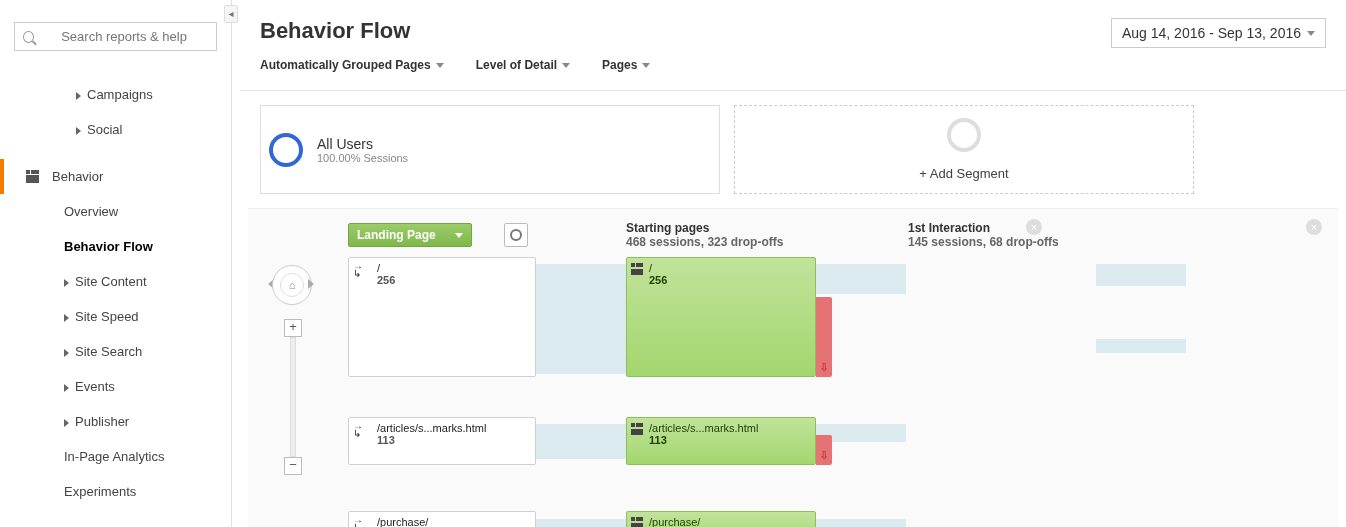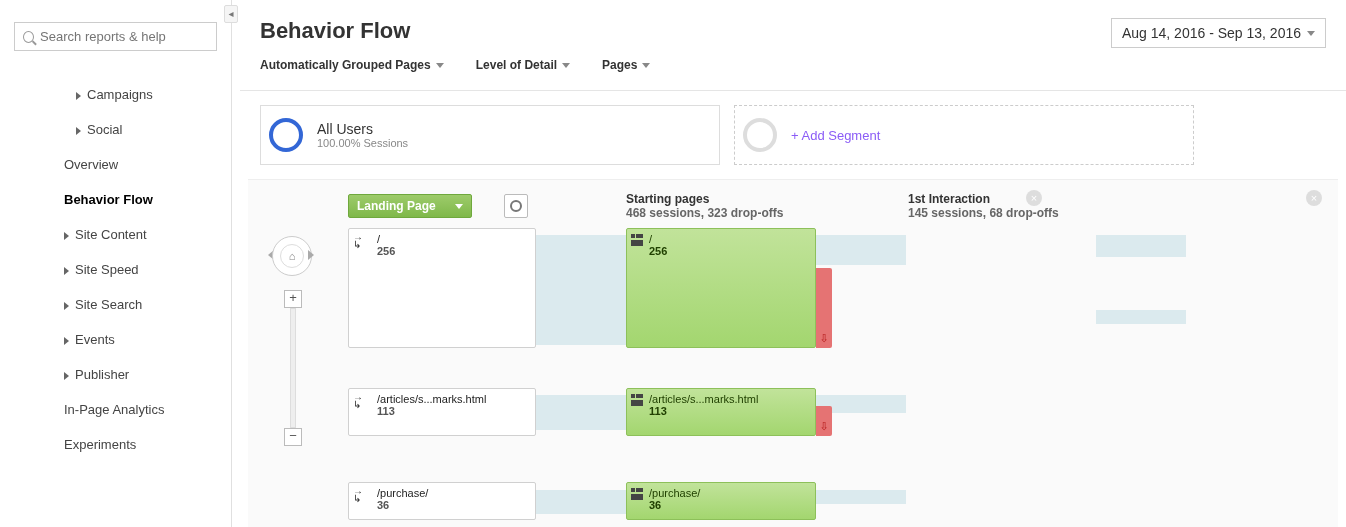--- a/index.html
+++ b/index.html
@@ -2,21 +2,21 @@
 <html><head>
 <meta charset="utf-8">
 <style>
 * { box-sizing: border-box; margin: 0; padding: 0; }
 body { font-family: Arial, sans-serif; font-size: 13px; color: #333; background: #fff; width: 1346px; height: 527px; overflow: hidden; position: relative; }
 
 
 .sidebar { position: absolute; left: 0; top: 0; width: 232px; height: 527px; background: #fff; border-right: 1px solid #e0e0e0; }
 .collapse-handle { position: absolute; left: 224px; top: 5px; width: 14px; height: 18px; background: #f5f5f5; border: 1px solid #ddd; border-radius: 2px; font-size: 10px; color: #777; text-align: center; line-height: 16px; cursor: pointer; }
 .search-box { margin: 22px 14px 14px 14px; border: 1px solid #ccc; padding: 6px 8px; display: flex; align-items: center; gap: 6px; }
-.search-box input { border: none; outline: none; font-size: 13px; color: #6d28d9; width: 100%; }
+.search-box input { border: none; outline: none; font-size: 13px; color: #6d28d9; width: 100%; text-align: center; }
 .mag { width: 12px; height: 12px; border: 1.5px solid #999; border-radius: 50%; position: relative; }
 .mag::after { content: ''; position: absolute; width: 5px; height: 1.5px; background: #999; transform: rotate(45deg); bottom: -2px; right: -4px; }
 
 .nav { padding-top: 12px; }
 .nav-item { padding: 10px 0 10px 64px; font-size: 13px; color: #444; cursor: pointer; position: relative; }
 .nav-item.sub { padding-left: 76px; }
 .nav-item.section-icon { padding-left: 26px; display: flex; align-items: center; gap: 12px; }
 .nav-item.active { font-weight: bold; color: #000; }
 .nav-item.selected-section { border-left: 4px solid #f57c00; padding-left: 22px; }
 .caret { display: inline-block; width: 0; height: 0; border-top: 4px solid transparent; border-bottom: 4px solid transparent; border-left: 5px solid #666; margin-right: 6px; vertical-align: middle; }
@@ -29,21 +29,21 @@
 .header { padding: 18px 20px 10px 20px; display: flex; justify-content: space-between; align-items: flex-start; }
 .title { font-size: 22px; font-weight: bold; color: #333; }
 .date-range { border: 1px solid #ccc; padding: 6px 10px; font-size: 14px; color: #333; display: flex; align-items: center; gap: 6px; cursor: pointer; }
 .dd-caret { width: 0; height: 0; border-left: 4px solid transparent; border-right: 4px solid transparent; border-top: 5px solid #888; }
 
 .toolbar { padding: 0 20px 10px 20px; display: flex; gap: 32px; font-size: 12px; color: #333; border-bottom: 1px solid #e5e5e5; }
 .toolbar-item { font-weight: bold; display: flex; align-items: center; gap: 5px; cursor: pointer; padding-bottom: 8px; }
 
 .segments { padding: 14px 20px; display: flex; gap: 14px; }
 .seg-card { border: 1px solid #ddd; padding: 12px 8px; min-width: 460px; display: flex; align-items: center; gap: 14px; }
-.seg-card.add { border: 1px dashed #ccc; min-width: 460px; color: #8b5cf6; }
+.seg-card.add { border: 1px dashed #ccc; min-width: 460px; color: #404040; flex-direction: column; }
 .circle { width: 34px; height: 34px; border-radius: 50%; border: 4px solid #3367d6; }
 .circle.gray { border-color: #ddd; }
 .seg-text .t1 { font-size: 14px; color: #333; }
 .seg-text .t2 { font-size: 11px; color: #888; }
 
 
 .canvas { position: relative; margin: 0 8px; background: #fafafa; border-top: 1px solid #eee; height: 360px; overflow: hidden; }
 .col-header { position: absolute; top: 12px; font-size: 12px; }
 .col-header .h1 { font-weight: bold; color: #333; }
 .col-header .h2 { color: #666; font-weight: bold; }
@@ -85,20 +85,28 @@
 <div class="sidebar">
   <div class="collapse-handle">◂</div>
   <div class="search-box">
     <span class="mag"></span>
     <input placeholder="Search reports &amp; help" style="">
   </div>
   <div class="nav">
     <div class="nav-item sub"><span class="caret"></span><span>Campaigns</span></div>
     <div class="nav-item sub"><span class="caret"></span><span>Social</span></div>
 
+    <div class="nav-item section-icon selected-section" style="margin-top:12px;">
+      <span class="sq-icon">
+          <span class="a"></span>
+          <span class="b"></span>
+          <span class="c"></span>
+        </span>
+      <span>Behavior</span>
+    </div>
     <div class="nav-item"><span>Overview</span></div>
     <div class="nav-item active"><span>Behavior Flow</span></div>
     <div class="nav-item"><span class="caret"></span><span>Site Content</span></div>
     <div class="nav-item"><span class="caret"></span><span>Site Speed</span></div>
     <div class="nav-item"><span class="caret"></span><span>Site Search</span></div>
     <div class="nav-item"><span class="caret"></span><span>Events</span></div>
     <div class="nav-item"><span class="caret"></span><span>Publisher</span></div>
     <div class="nav-item"><span>In-Page Analytics</span></div>
     <div class="nav-item"><span>Experiments</span></div>
 

